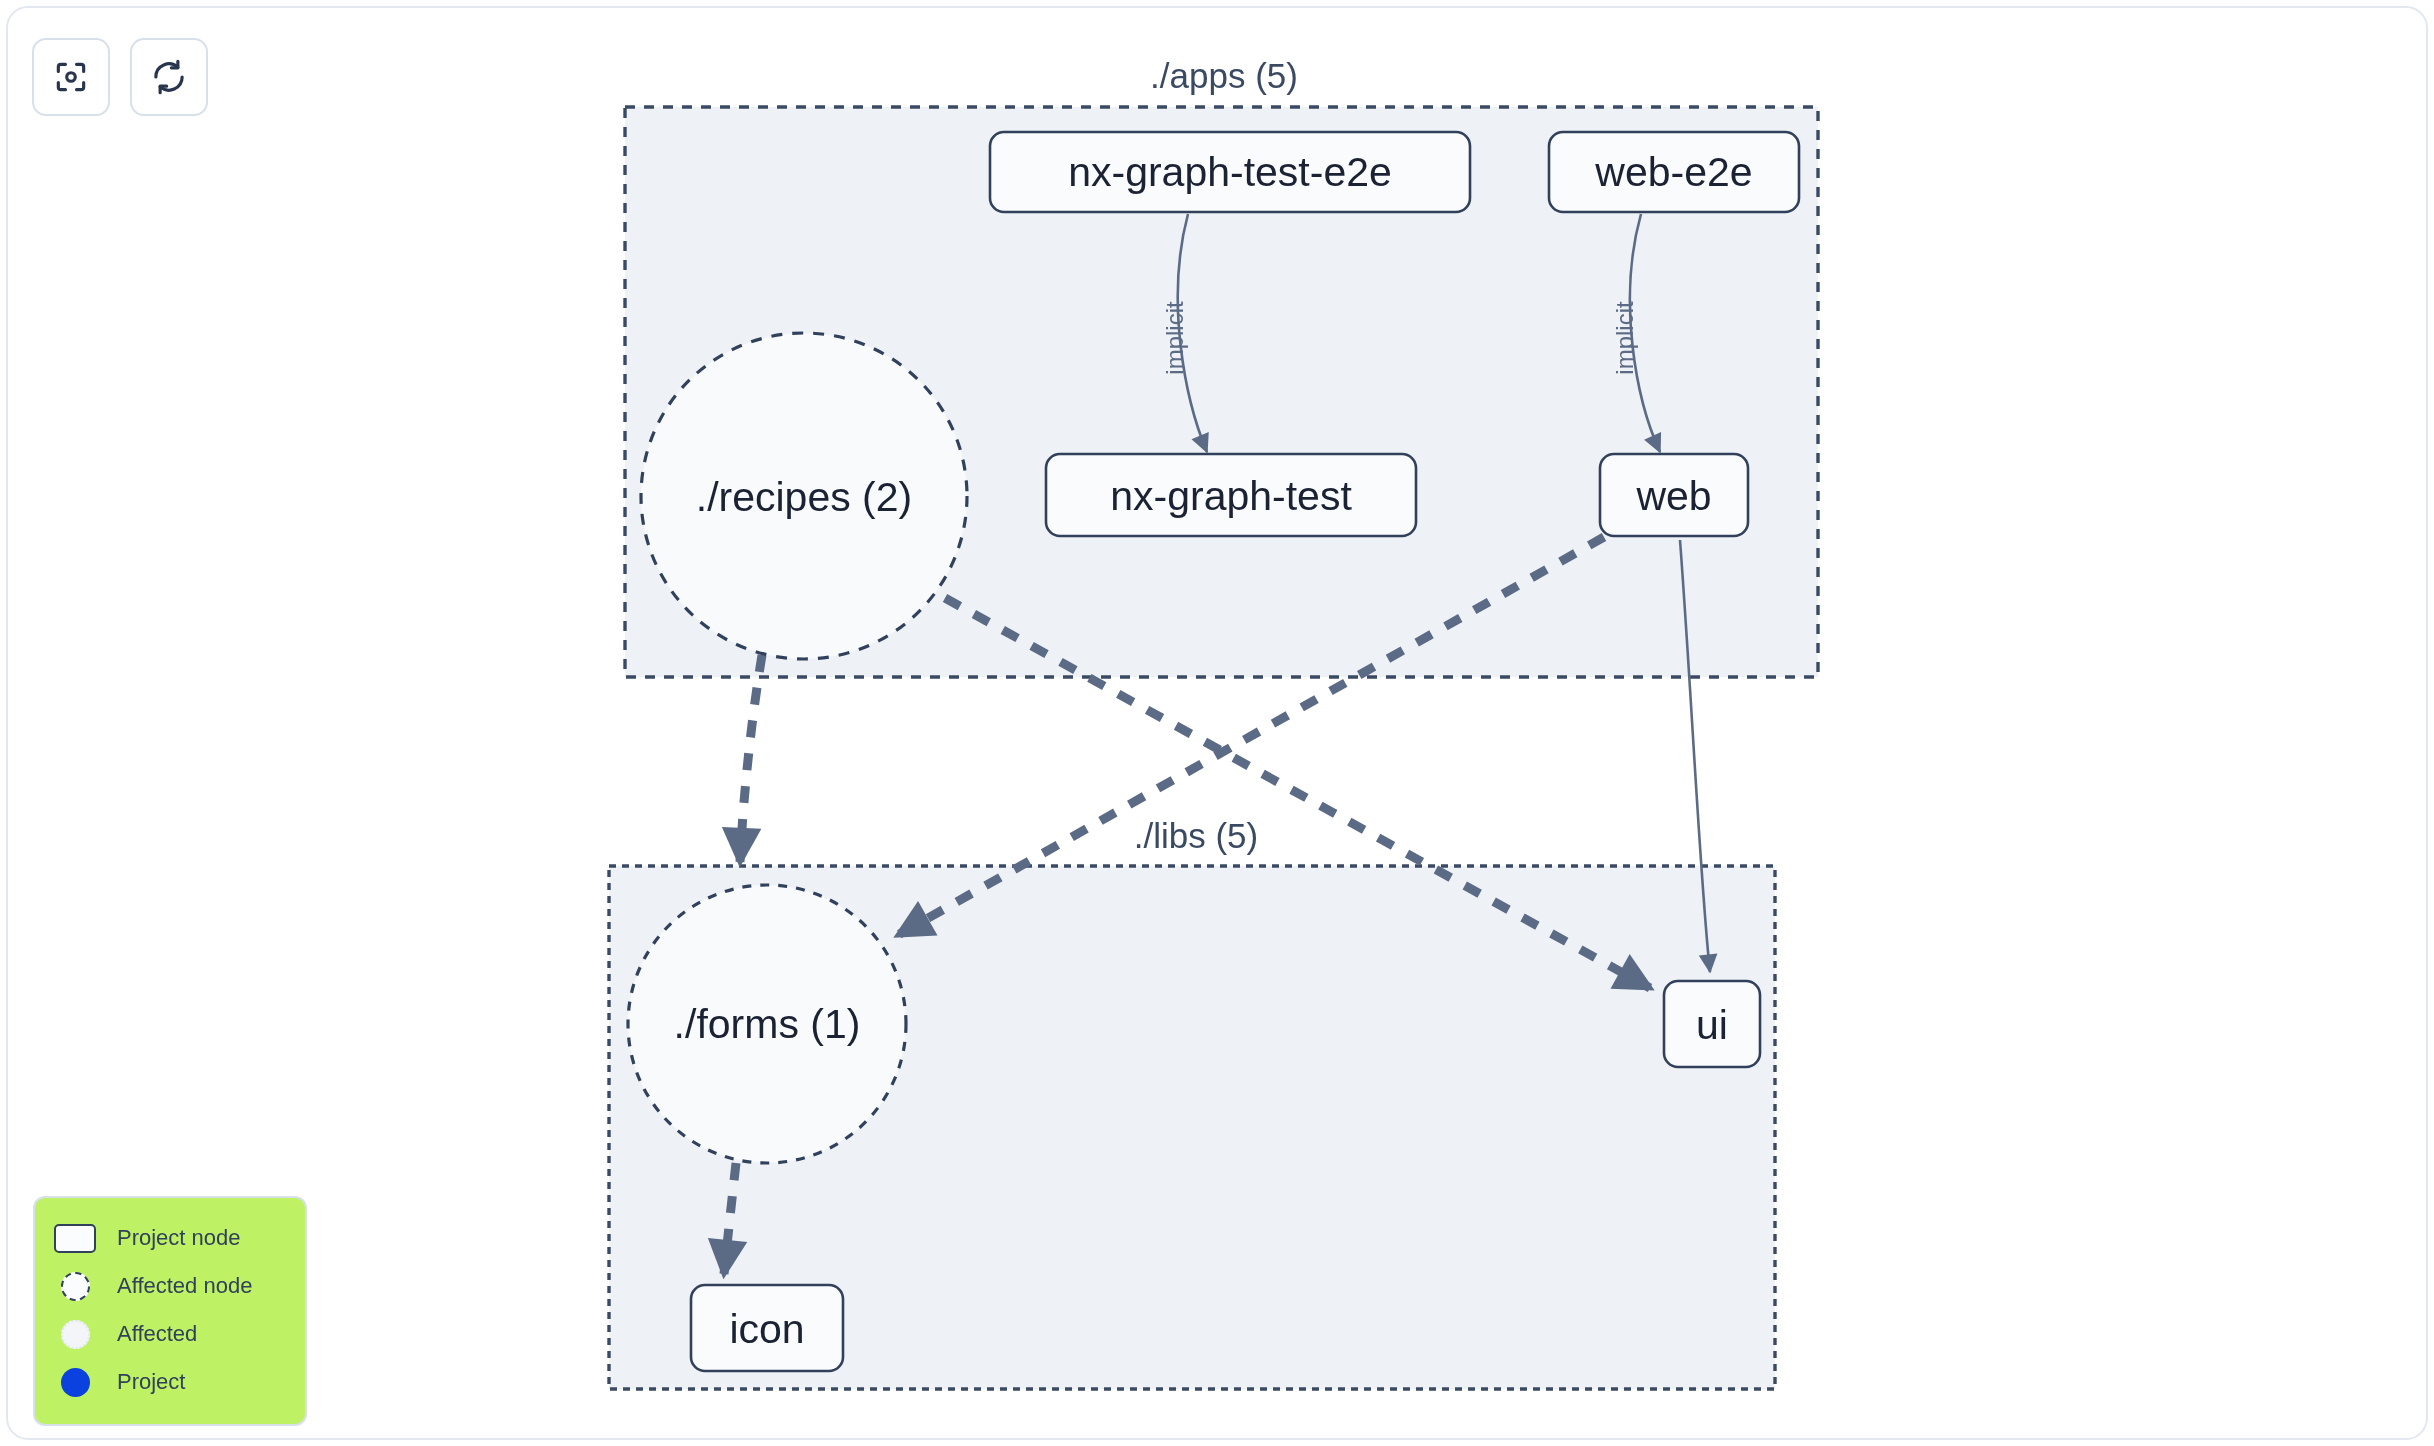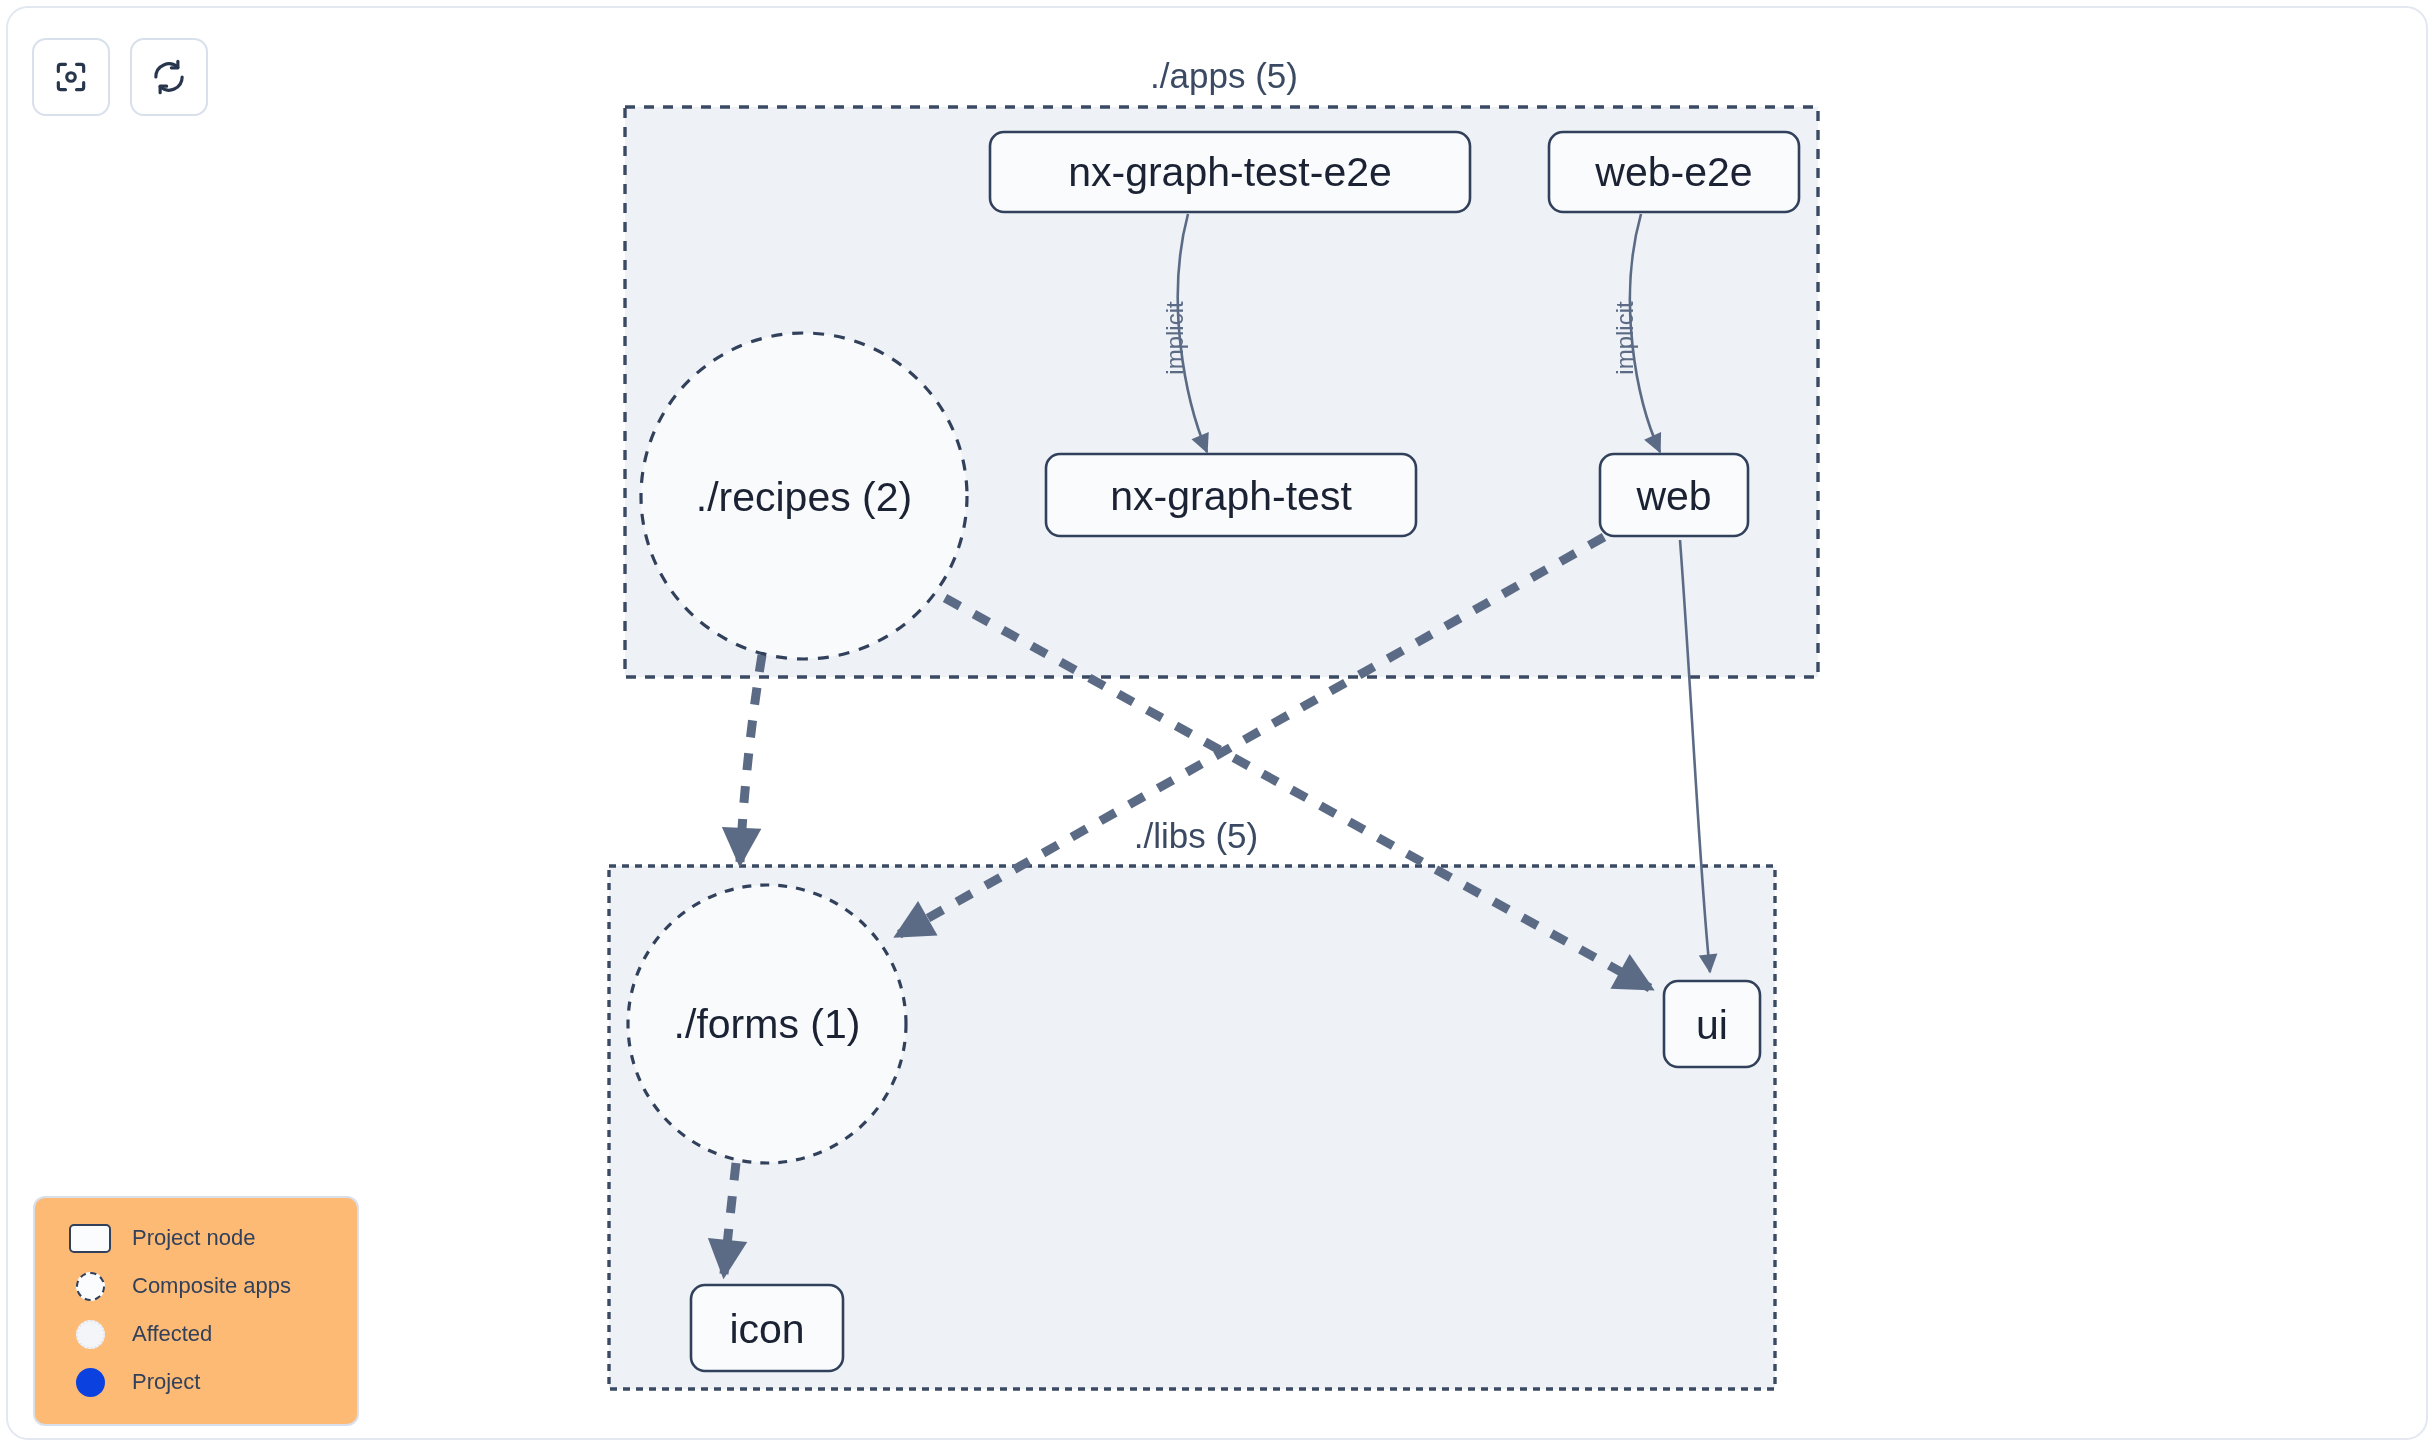--- a/index.html
+++ b/index.html
@@ -58,25 +58,25 @@
     top: 0;
     width: 2434px;
     height: 1446px;
   }
 
   
   .legend {
     position: absolute;
     left: 33px;
     top: 1196px;
-    width: 326px;
+    width: 274px;
     border: 2px solid #d8e0ec;
     border-radius: 12px;
-    background: #fdba74;
-    padding: 16px 20px 18px 33px;
+    background: #bef264;
+    padding: 16px 20px 18px 18px;
     box-sizing: border-box;
     z-index: 20;
   }
   .legend-row {
     display: flex;
     align-items: center;
     height: 48px;
   }
   .legend-swatch {
     width: 44px;
@@ -250,21 +250,21 @@
     <div class="legend-row">
       <span class="legend-swatch">
         <span class="sw-project"></span>
       </span>
       <span class="legend-label">Project node</span>
     </div>
     <div class="legend-row">
       <span class="legend-swatch">
         <span class="sw-composite"></span>
       </span>
-      <span class="legend-label">Composite apps</span>
+      <span class="legend-label">Affected node</span>
     </div>
     <div class="legend-row">
       <span class="legend-swatch">
         <span class="sw-affected"></span>
       </span>
       <span class="legend-label">Affected</span>
     </div>
     <div class="legend-row">
       <span class="legend-swatch">
         <span class="sw-touched"></span>

